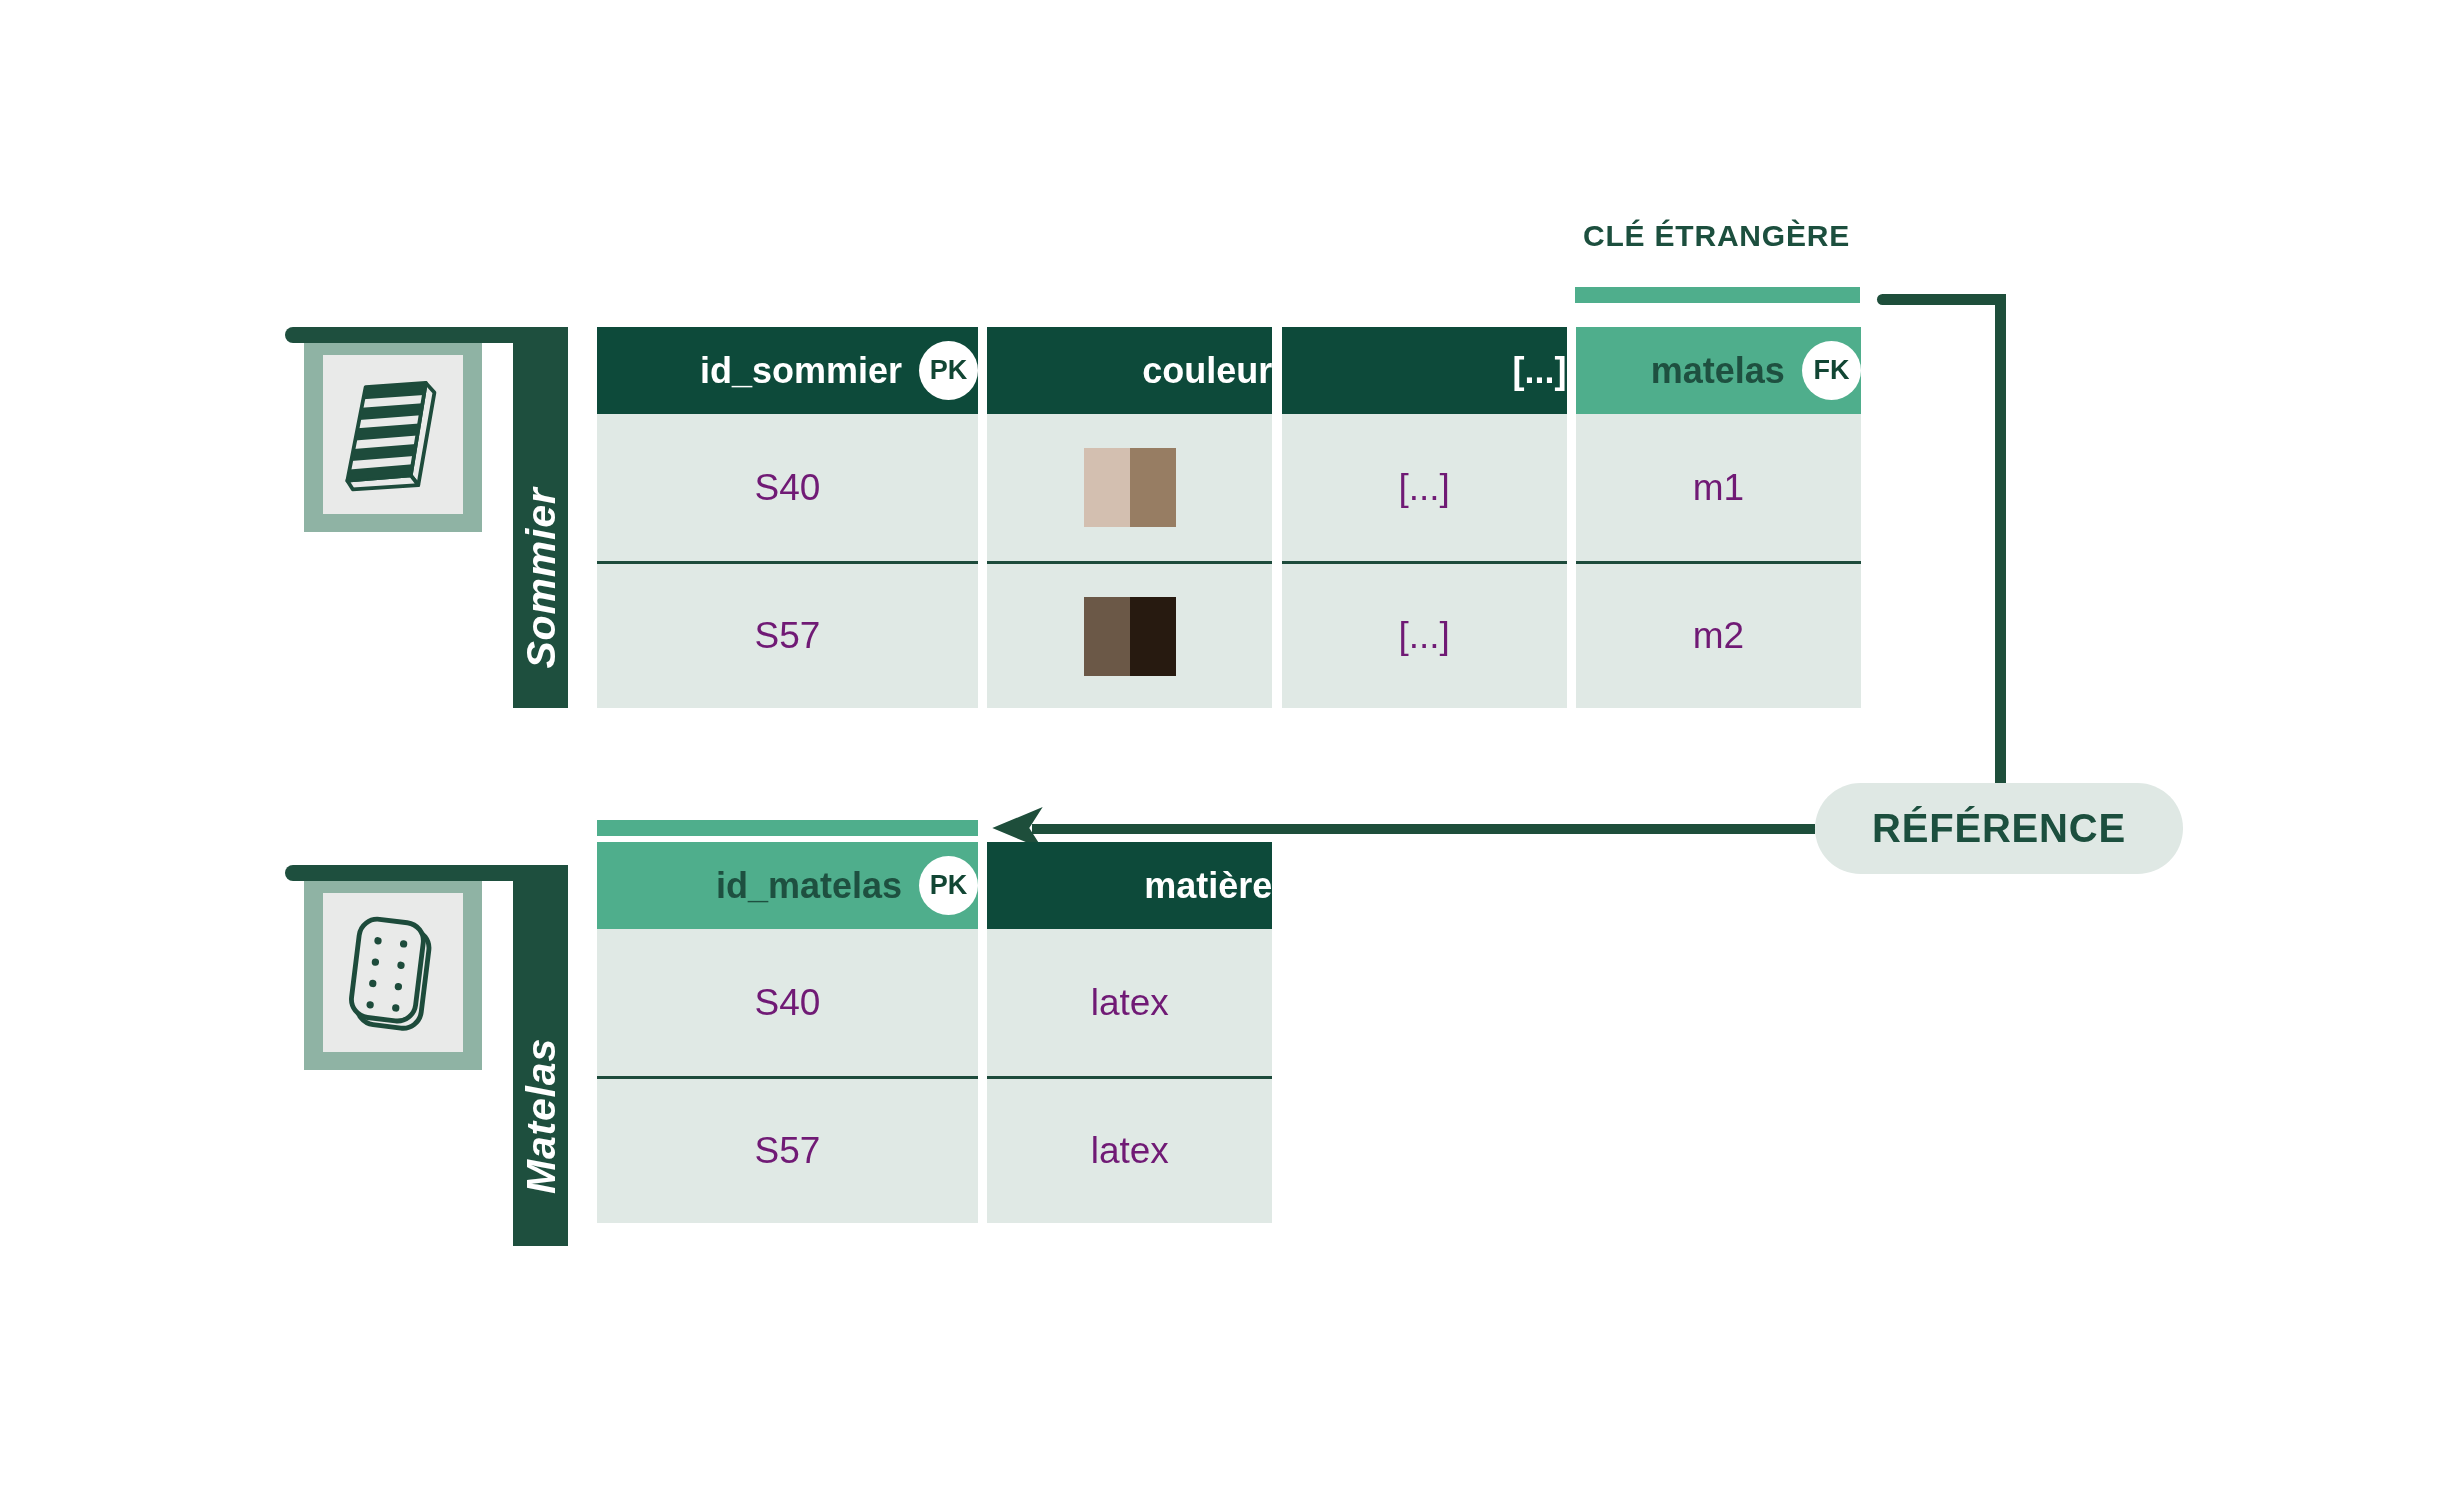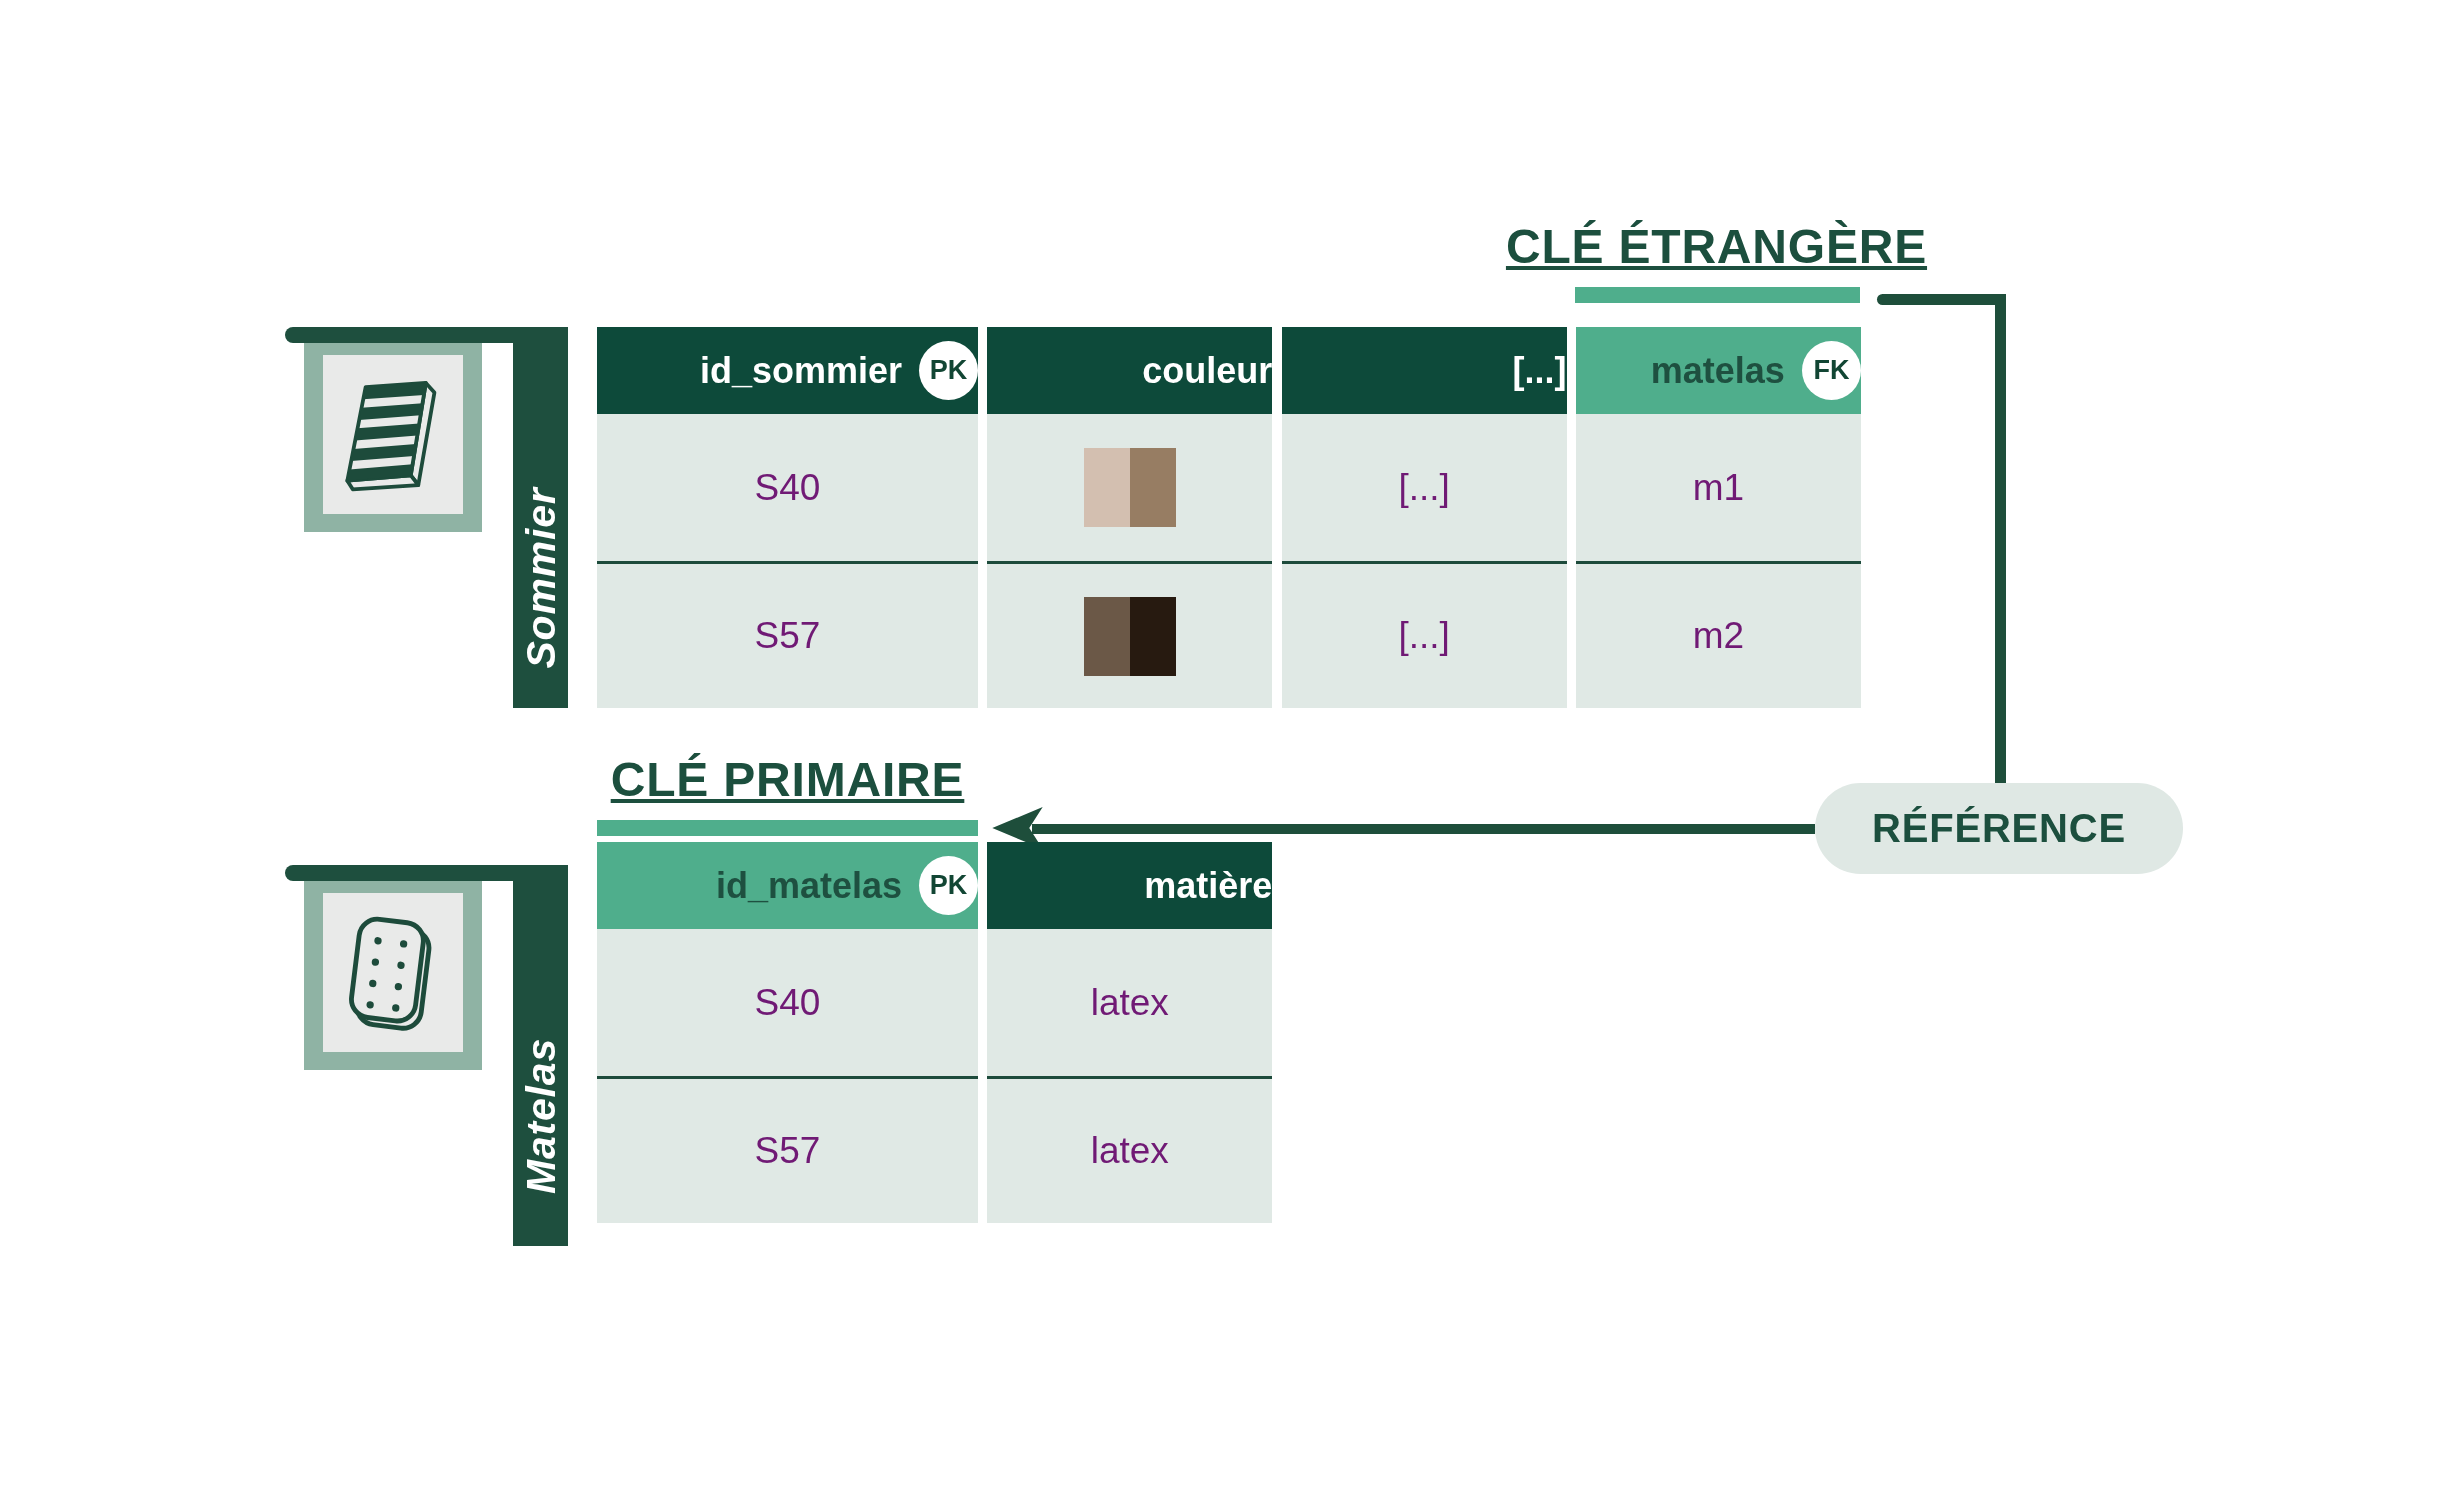--- a/index.html
+++ b/index.html
@@ -36,21 +36,21 @@
   .td.divided{border-top:3.4px solid #1D4B3B;}
   .badge{width:59px;height:59px;border-radius:50%;background:#ffffff;color:#124634;
          display:flex;align-items:center;justify-content:center;font-size:27px;font-weight:bold;margin-left:17px;flex:none;}
 
   
   .swatch{width:92px;height:79px;display:flex;}
   .swatch-half{width:46px;height:79px;}
 
   
   .key-label{position:absolute;width:425px;text-align:center;color:#1C4F3E;
-             font-size:48px;font-weight:bold;letter-spacing:0.8px;white-space:nowrap;text-decoration:underline;}
+             font-size:30px;font-weight:bold;letter-spacing:0.8px;white-space:nowrap;}
   .fk-label{left:1504px;top:219px;}
   .pk-label{left:575px;top:752px;}
   .key-underline{position:absolute;height:16px;background:#4FAE8C;}
   .fk-underline{left:1575px;top:287px;width:285px;}
   .pk-underline{left:597px;top:820px;width:381px;}
 
   
   .line{position:absolute;background:#1E4E3B;}
   .line-top{left:1877px;top:294px;width:129px;height:11px;border-radius:6px 0 0 6px;}
   .line-vert{left:1995px;top:294px;width:11px;height:493px;}
@@ -156,21 +156,20 @@
     <div class="td">S40</div>
     <div class="td">latex</div>
 
     <div class="td divided">S57</div>
     <div class="td divided">latex</div>
   </div>
 
   <div class="key-label fk-label">CLÉ ÉTRANGÈRE</div>
   <div class="key-underline fk-underline"></div>
 
-  <div class="key-label pk-label">CLÉ PRIMAIRE</div>
   <div class="key-underline pk-underline"></div>
 
   <div class="line line-top"></div>
   <div class="line line-vert"></div>
   <div class="pill">RÉFÉRENCE</div>
   <div class="line line-shaft"></div>
   <svg class="arrowhead" viewBox="0 0 60 50">
     <polygon points="0,25 60,0 44,25 60,50" fill="#1E4E3B"></polygon>
   </svg>
 

